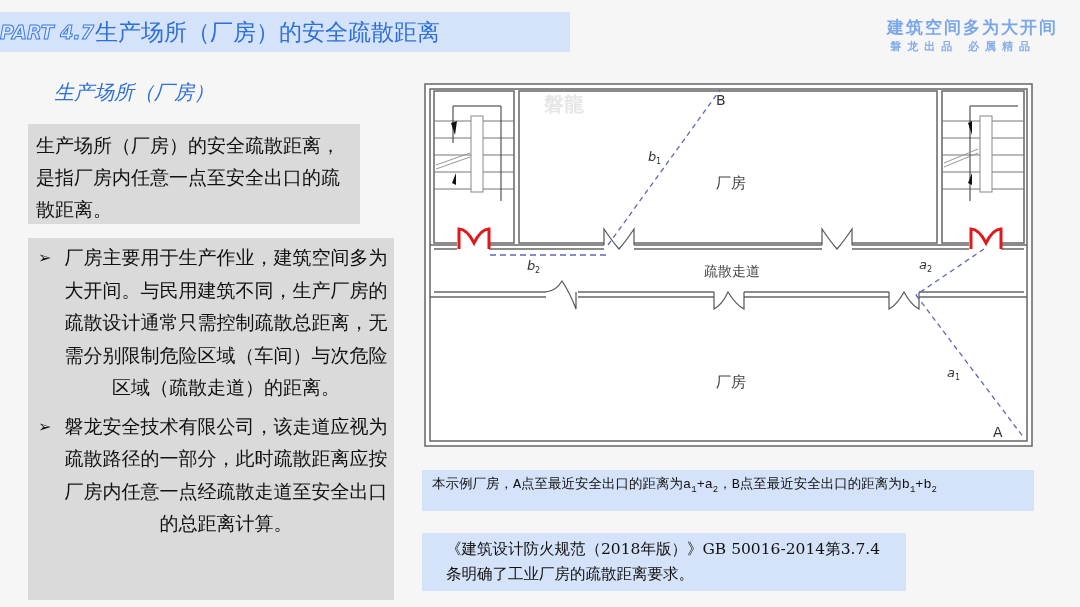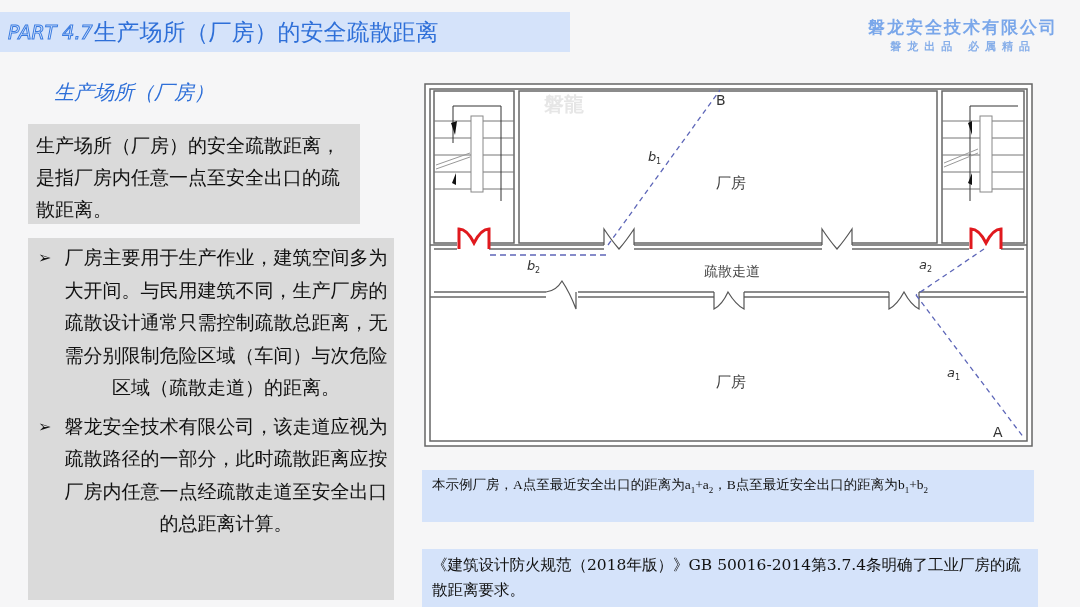--- a/index.html
+++ b/index.html
@@ -8,23 +8,23 @@
     background: #f6f6f7;
     font-family: "DejaVu Sans", "Liberation Sans", sans-serif;
     position: relative;
   }
   .title-bar {
     position: absolute; left: 0; top: 12px; width: 570px; height: 40px;
     background: #d5e3fa;
     display: flex; align-items: center;
   }
   .part-label {
-    margin-left: 8px;
+    margin-left: 0;
     font-family: "DejaVu Sans", sans-serif;
-    font-style: italic; font-weight: normal;
+    font-style: italic; font-weight: bold;
     font-size: 19px; letter-spacing: 0px;
     color: #dbe8fc;
     -webkit-text-stroke: 1px #3a7be0;
   }
   .title-text {
     margin-left: 1px; font-size: 23px; color: #2e6fd8;
   }
   .company {
     position: absolute; right: 22px; top: 16px; text-align: right;
   }
@@ -48,43 +48,43 @@
     background: #dadada; box-sizing: border-box; padding: 3px 6px 0 10px;
     font-size: 19px; line-height: 32.5px; color: #111;
   }
   .bullet { display: flex; margin-bottom: 0; }
   .bullet-mark { width: 26px; flex: 0 0 26px; font-size: 16px; padding-top: 1px; }
   .bullet-text { flex: 1; text-align: center; }
   .diagram {
     position: absolute; left: 424px; top: 83px; width: 610px; height: 365px;
   }
   .note-box {
-    position: absolute; left: 422px; top: 470px; width: 612px; height: 52px;
+    position: absolute; left: 422px; top: 470px; width: 612px; height: 41px;
     background: #d5e3fa; box-sizing: border-box; padding: 4px 10px;
-    font-family: Liberation Serif, serif;
+    font-family: Liberation Mono, monospace;
     font-size: 13.5px; line-height: 22px; color: #111;
   }
   .note-box sub { font-size: 9px; }
   .ref-box {
-    position: absolute; left: 422px; top: 533px; width: 616px; height: 58px;
-    background: #d5e3fa; box-sizing: border-box; padding: 4px 10px;
+    position: absolute; left: 422px; top: 533px; width: 484px; height: 58px;
+    background: #d5e3fa; box-sizing: border-box; padding: 4px 24px;
     font-family: "DejaVu Serif", serif;
-    font-size: 15.5px; line-height: 25px; color: #111; margin-top: 16px;
+    font-size: 15.5px; line-height: 25px; color: #111;
   }
 </style>
 </head>
 <body>
 
 <div class="title-bar">
   <span class="part-label">PART 4.7</span>
   <span class="title-text">生产场所（厂房）的安全疏散距离</span>
 </div>
 
 <div class="company">
-  <div class="company-name">磐龙安全技术有限公司</div>
+  <div class="company-name">建筑空间多为大开间</div>
   <div class="company-slogan">磐龙出品 必属精品</div>
 </div>
 
 <div class="subtitle">生产场所（厂房）</div>
 
 <div class="def-box">
   <span>生产场所（厂房）的安全疏散距离，是指厂房内任意一点至安全出口的疏散距离。</span>
 </div>
 
 <div class="bullets-box">

